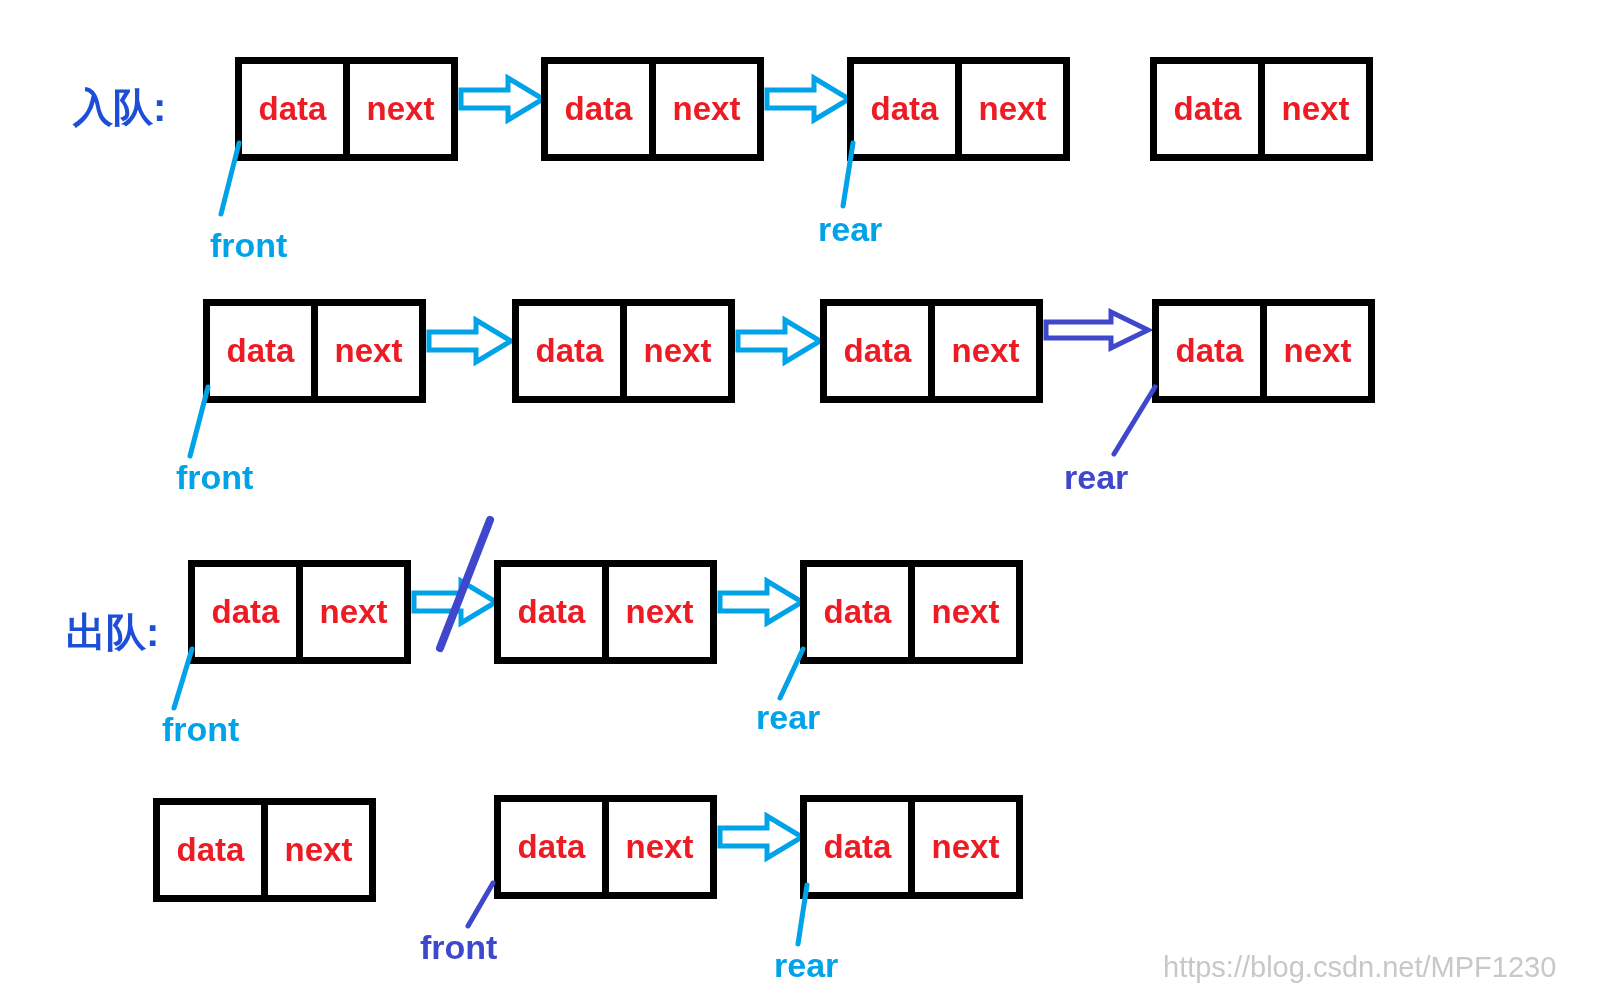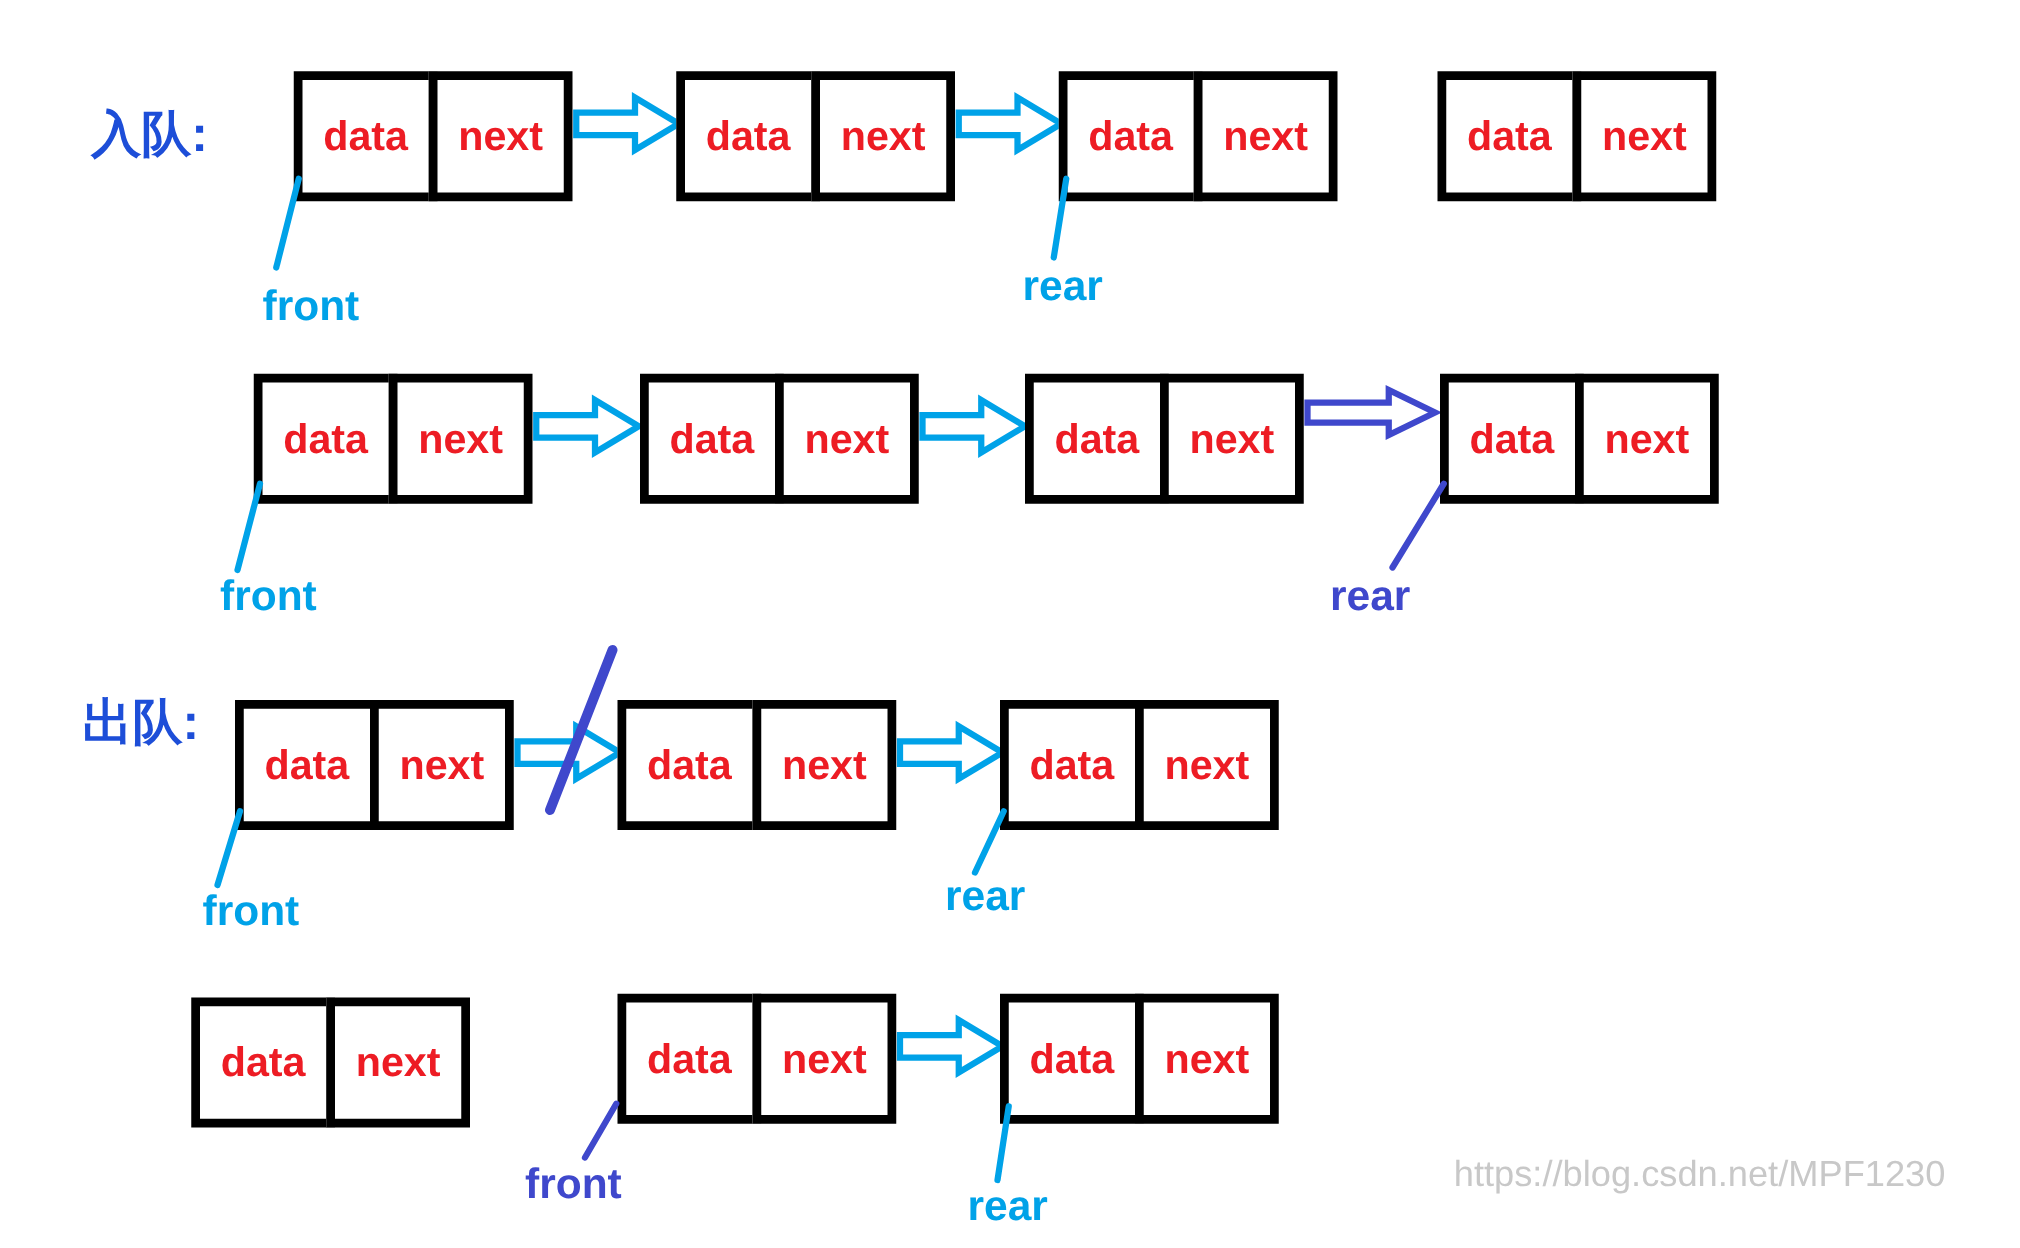--- a/index.html
+++ b/index.html
@@ -96,21 +96,21 @@
   <svg class="abs" style="left:184px;top:384px" width="28" height="76">
       <line class="leader" x1="24" y1="3" x2="6" y2="72"></line>
     </svg>
   <div class="ptr-label cyan" style="left:176px;top:458px">front</div>
 
   <svg class="abs" style="left:1108px;top:384px" width="52" height="74">
       <line class="leader purple-line" x1="47" y1="3" x2="6" y2="70"></line>
     </svg>
   <div class="ptr-label purple" style="left:1064px;top:458px">rear</div>
 
-  <div class="section-label" style="left:66px;top:550px">出队:</div>
+  <div class="section-label" style="left:66px;top:605px">出队:</div>
 
   <div class="node" style="left:188px;top:560px">
     <div class="cell">data</div>
     <div class="cell">next</div>
   </div>
   <svg class="arrow abs" style="left:411px;top:576px" width="88" height="52" viewBox="0 0 88 52">
       <polygon points="3,17 50,17 50,5 85,26 50,47 50,35 3,35"></polygon>
     </svg>
   <svg class="abs" style="left:424px;top:508px" width="74" height="146">
       <line class="slash" x1="66" y1="12" x2="16" y2="140"></line>
@@ -156,15 +156,15 @@
   <svg class="abs" style="left:462px;top:880px" width="36" height="50">
       <line class="leader purple-line" x1="31" y1="3" x2="6" y2="46"></line>
     </svg>
   <div class="ptr-label purple" style="left:420px;top:928px">front</div>
 
   <svg class="abs" style="left:792px;top:882px" width="20" height="66">
       <line class="leader" x1="15" y1="3" x2="6" y2="62"></line>
     </svg>
   <div class="ptr-label cyan" style="left:774px;top:946px">rear</div>
 
-  <div class="watermark" style="left:1163px;top:924px">https://blog.csdn.net/MPF1230</div>
+  <div class="watermark" style="left:1163px;top:951px">https://blog.csdn.net/MPF1230</div>
 
 </div>
 
 </body></html>

